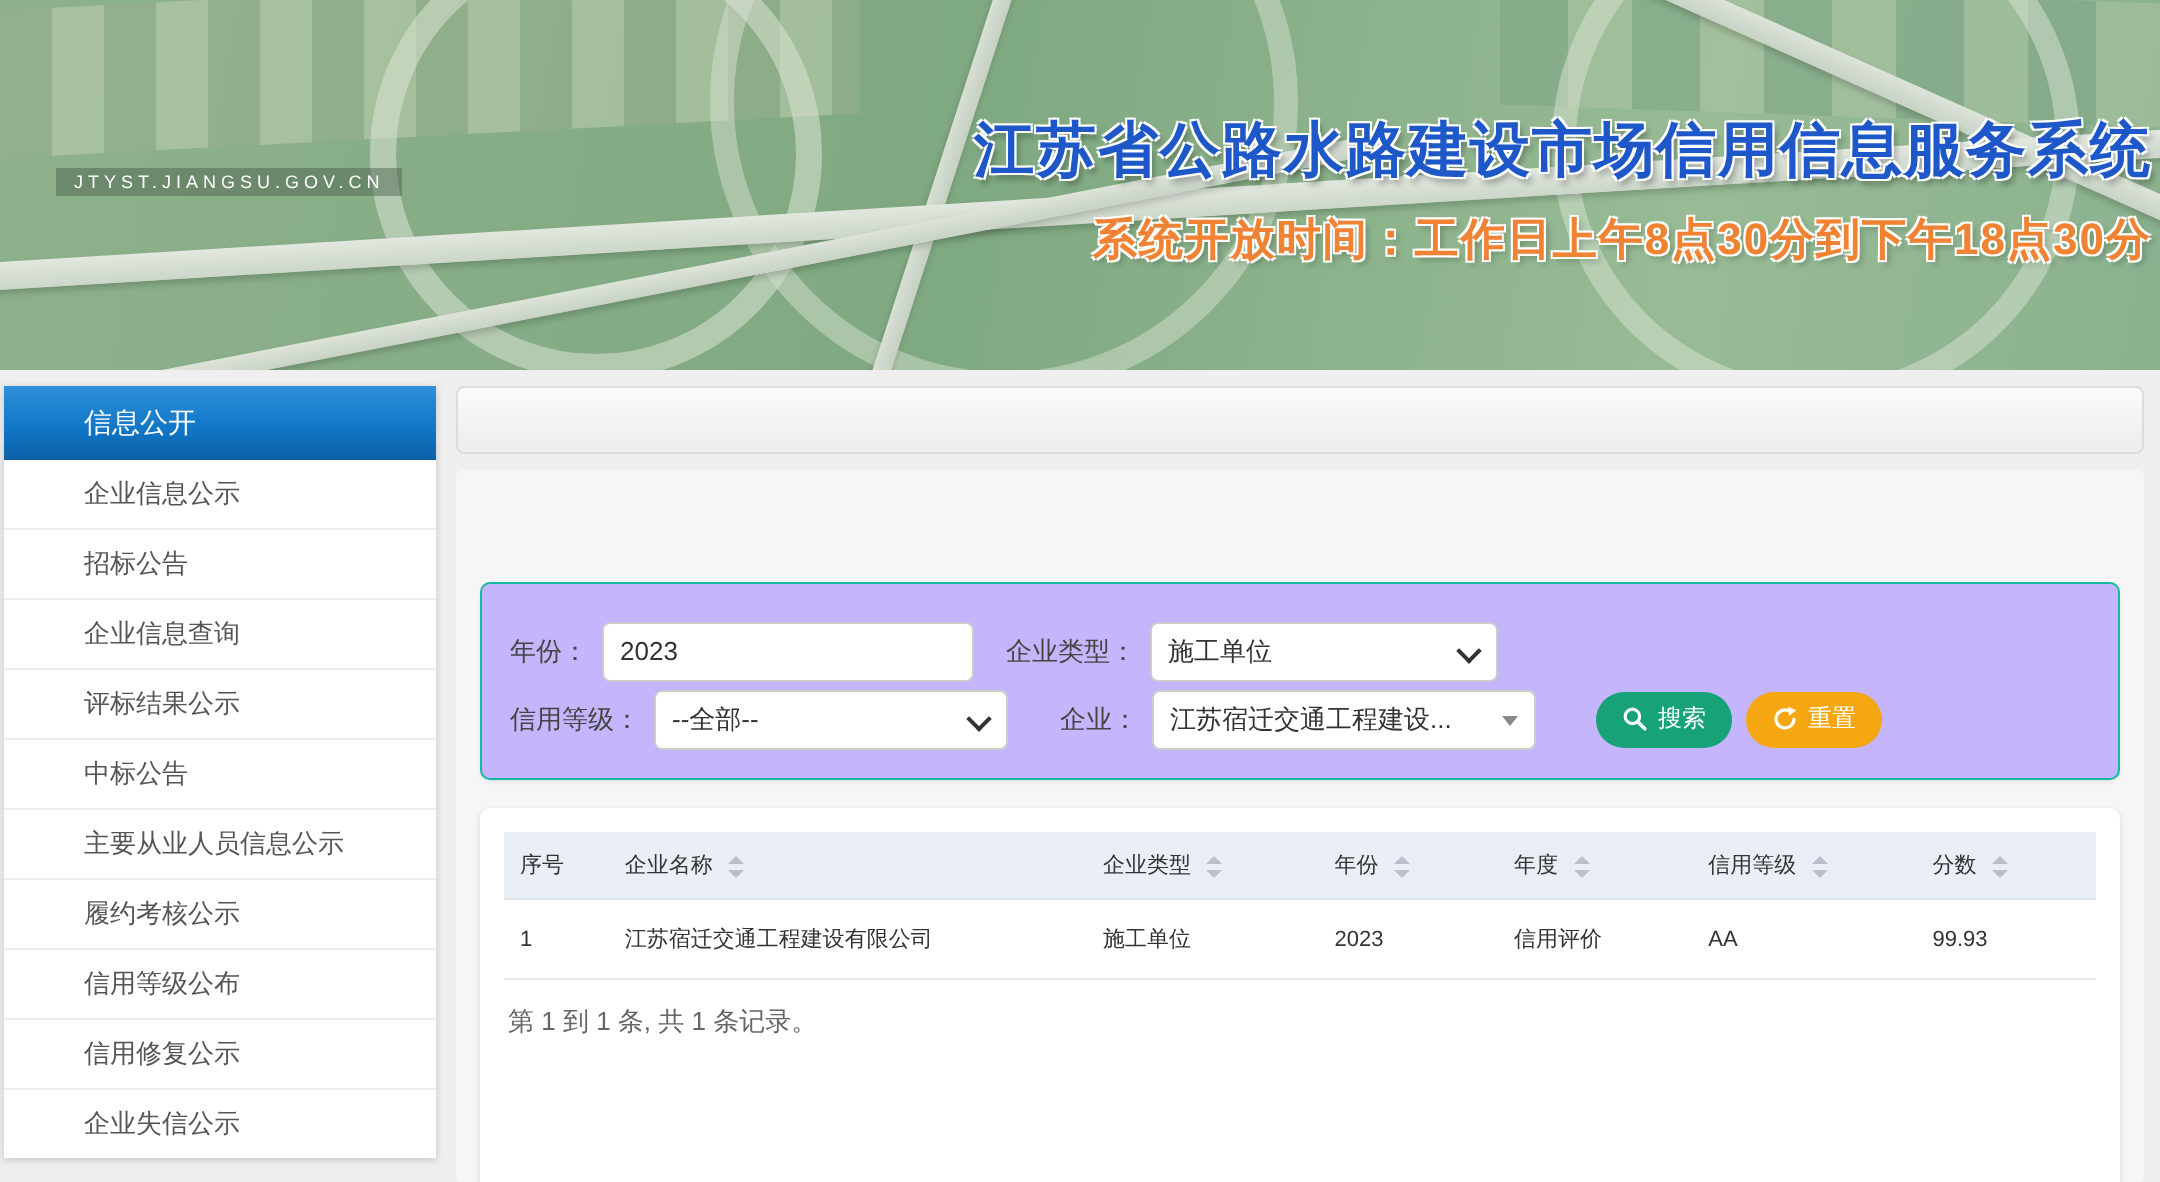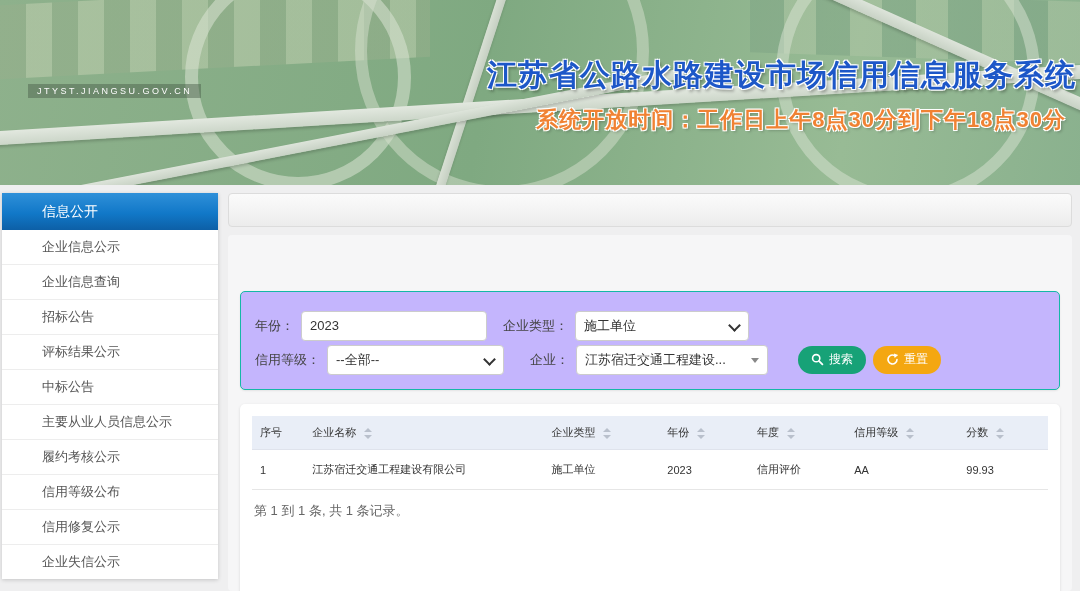--- a/index.html
+++ b/index.html
@@ -32,21 +32,21 @@
   .road4{top:-20px;left:43%;width:9px;height:130%;transform:rotate(18deg);
     background:linear-gradient(90deg,#d8e0d4,#c5cfc2);}
   .site-title{position:absolute;left:8px;top:42px;z-index:5;font-size:27px;font-weight:bold;
     letter-spacing:1px;color:var(--title-blue);
     text-shadow:-1px -1px 0 #fff,1px -1px 0 #fff,-1px 1px 0 #fff,1px 1px 0 #fff,2px 3px 3px rgba(0,0,0,.3);}
   .site-url{position:absolute;left:28px;top:84px;z-index:5;font-size:9px;color:#fdfdfd;
     letter-spacing:2.5px;background:rgba(70,90,70,.45);padding:2px 9px;}
   .sys-title{position:absolute;right:4px;top:55px;z-index:5;font-size:30px;font-weight:bold;
     letter-spacing:1px;color:var(--title-blue);
     text-shadow:-1px -1px 0 #fff,1px -1px 0 #fff,-1px 1px 0 #fff,1px 1px 0 #fff,2px 3px 3px rgba(0,0,0,.3);}
-  .open-hours{position:absolute;right:14px;top:105px;z-index:5;font-size:22px;font-weight:bold;
+  .open-hours{position:absolute;right:4px;top:105px;z-index:5;font-size:22px;font-weight:bold;
     letter-spacing:1px;color:var(--title-orange);
     text-shadow:-1px -1px 0 #fff,1px -1px 0 #fff,-1px 1px 0 #fff,1px 1px 0 #fff,2px 2px 3px rgba(0,0,0,.25);}
 
   
   .body{display:flex;align-items:flex-start;gap:10px;padding:8px 8px 0 2px;box-sizing:border-box;}
   .sidebar{width:216px;flex:0 0 216px;background:#fff;box-shadow:0 1px 4px rgba(0,0,0,.18);}
   .side-header{height:37px;line-height:37px;padding-left:40px;font-size:14px;color:#fff;cursor:pointer;
     background:linear-gradient(180deg,#2f90d9,var(--sidebar-header-blue) 55%,#0d5fa6);}
   .side-menu{list-style:none;margin:0;padding:0;}
   .side-item{height:34px;line-height:34px;padding-left:40px;font-size:13px;color:#555;
@@ -119,22 +119,22 @@
     <div class="sys-title">江苏省公路水路建设市场信用信息服务系统</div>
     <div class="open-hours">系统开放时间：工作日上午8点30分到下午18点30分</div>
   </header>
 
   <div class="body">
 
     <aside class="sidebar">
       <div class="side-header">信息公开</div>
       <ul class="side-menu" id="side-menu">
           <li class="side-item">企业信息公示</li>
+          <li class="side-item">招标公告</li>
           <li class="side-item">企业信息查询</li>
-          <li class="side-item">招标公告</li>
           <li class="side-item">评标结果公示</li>
           <li class="side-item">中标公告</li>
           <li class="side-item">主要从业人员信息公示</li>
           <li class="side-item">履约考核公示</li>
           <li class="side-item">信用等级公布</li>
           <li class="side-item">信用修复公示</li>
           <li class="side-item">企业失信公示</li>
         </ul>
     </aside>
 

